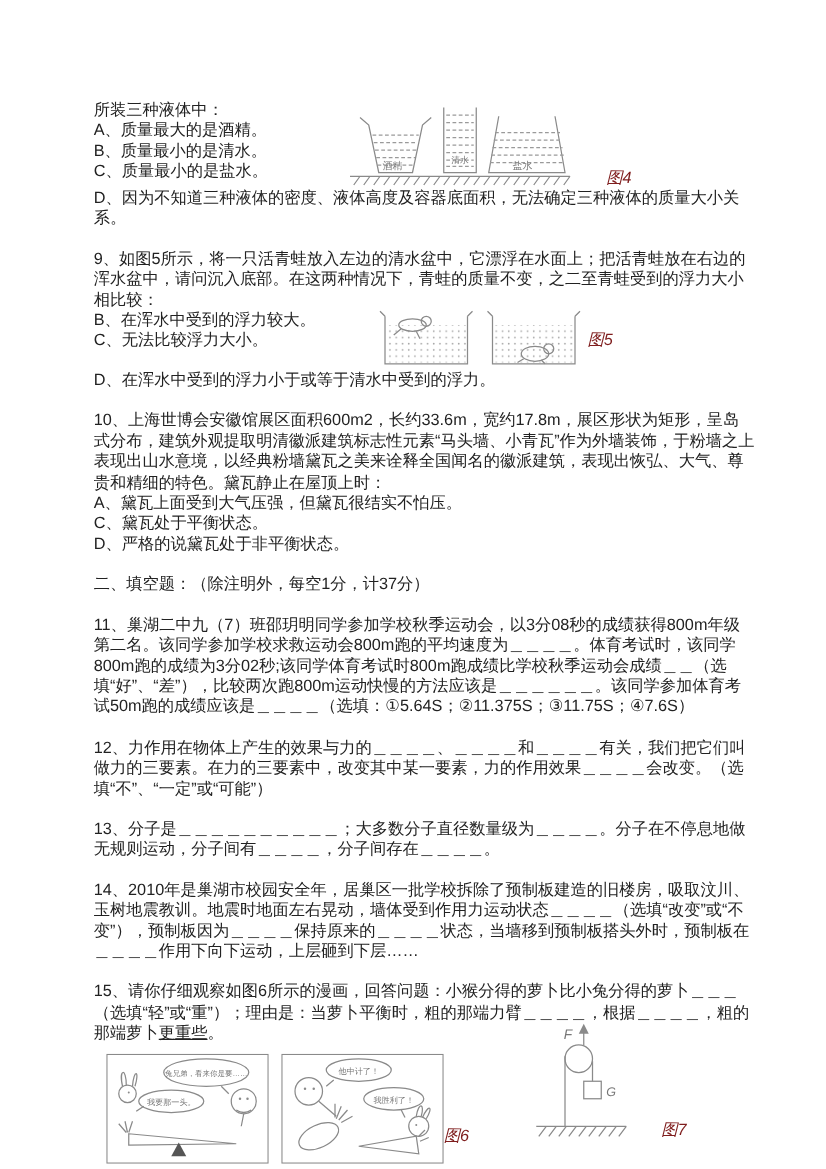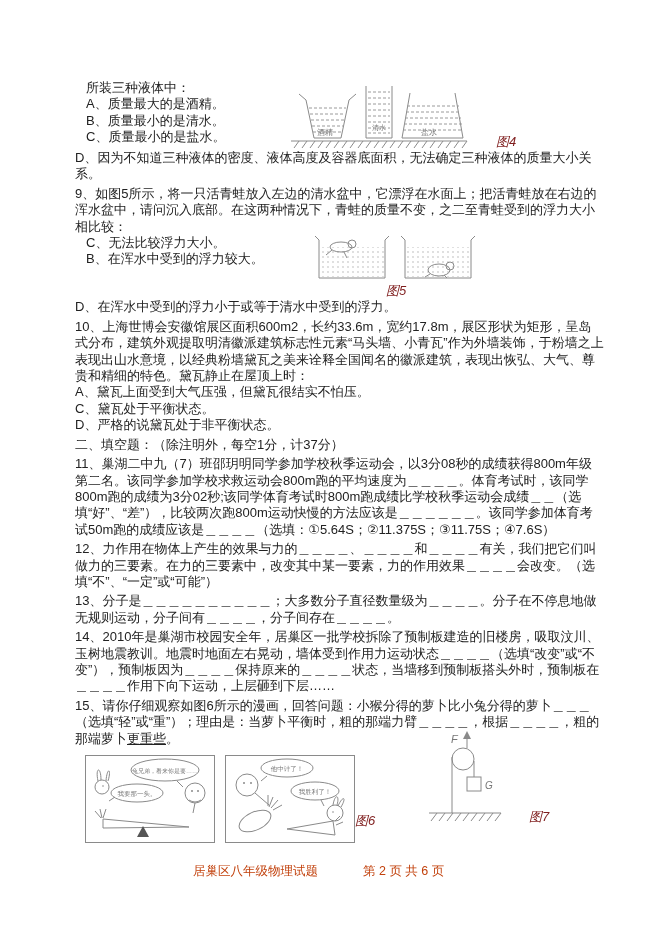--- a/index.html
+++ b/index.html
@@ -1,25 +1,25 @@
 <!DOCTYPE html>
 <html><head>
 <meta charset="utf-8">
 <style>
   html,body{margin:0;padding:0;background:#ffffff;}
   body{width:661px;height:935px;font-family:"Liberation Sans","DejaVu Sans",sans-serif;color:#222;}
   .page{position:relative;width:661px;height:935px;background:#fff;overflow:hidden;}
   .content{position:absolute;left:75px;top:80px;width:529px;font-size:13px;line-height:16.4px;}
   p{margin:0;}
-  .mt{margin-top:3px;}
-  .row{display:flex;margin-left:11px;}
+  .mt{margin-top:16px;}
+  .row{display:flex;}
   .col205{width:205px;flex:none;}
   .col225{width:225px;flex:none;}
   .figwrap{display:flex;align-items:flex-end;gap:25px;}
-  .figcol{display:flex;flex-direction:column;align-items:center;}
+  .figcol{display:flex;flex-direction:row;align-items:center;}
   .figlabel{font-size:13px;color:#7f1d1d;white-space:nowrap;font-style:italic;}
   svg{display:block;}
   .sk{stroke:#8a8a8a;fill:none;stroke-width:1;}
   .skd{stroke:#9a9a9a;fill:none;stroke-width:1;stroke-dasharray:3,2;}
   .svgtxt{font-family:"Liberation Sans","DejaVu Sans",sans-serif;fill:#777;}
   .figrow{position:relative;height:104px;margin-top:4px;}
   .panel{position:absolute;top:4px;}
   .fig6label{position:absolute;left:280px;top:62px;}
   .fig7wrap{position:absolute;left:352px;top:-22px;display:flex;align-items:flex-end;gap:10px;}
   .u{text-decoration:underline;}
@@ -57,22 +57,22 @@
           <path class="sk" d="M8 61 l-5 7 M16 61 l-5 7 M24 61 l-5 7 M32 61 l-5 7 M40 61 l-5 7 M48 61 l-5 7 M56 61 l-5 7 M64 61 l-5 7 M72 61 l-5 7 M80 61 l-5 7 M88 61 l-5 7 M96 61 l-5 7 M104 61 l-5 7 M112 61 l-5 7 M120 61 l-5 7 M128 61 l-5 7 M136 61 l-5 7 M144 61 l-5 7 M152 61 l-5 7 M160 61 l-5 7 M168 61 l-5 7 M176 61 l-5 7"></path>
         </svg>
         <span class="figlabel">图4</span>
       </div>
     </div>
     <p>D、因为不知道三种液体的密度、液体高度及容器底面积，无法确定三种液体的质量大小关系。</p>
 
     <p class="mt">9、如图5所示，将一只活青蛙放入左边的清水盆中，它漂浮在水面上；把活青蛙放在右边的浑水盆中，请问沉入底部。在这两种情况下，青蛙的质量不变，之二至青蛙受到的浮力大小相比较：</p>
     <div class="row">
       <div class="col225">
+        <p>B、在浑水中受到的浮力较大。</p>
         <p>C、无法比较浮力大小。</p>
-        <p>B、在浑水中受到的浮力较大。</p>
       </div>
       <div class="figcol">
         <svg width="170" height="48" viewBox="0 0 170 48">
           <defs>
             <pattern id="dots" width="5" height="5" patternUnits="userSpaceOnUse">
               <circle cx="2" cy="2" r="0.7" fill="#a8a8a8"></circle>
             </pattern>
           </defs>
 
           <rect x="9" y="12" width="64" height="30" fill="url(#dots)" stroke="none"></rect>

